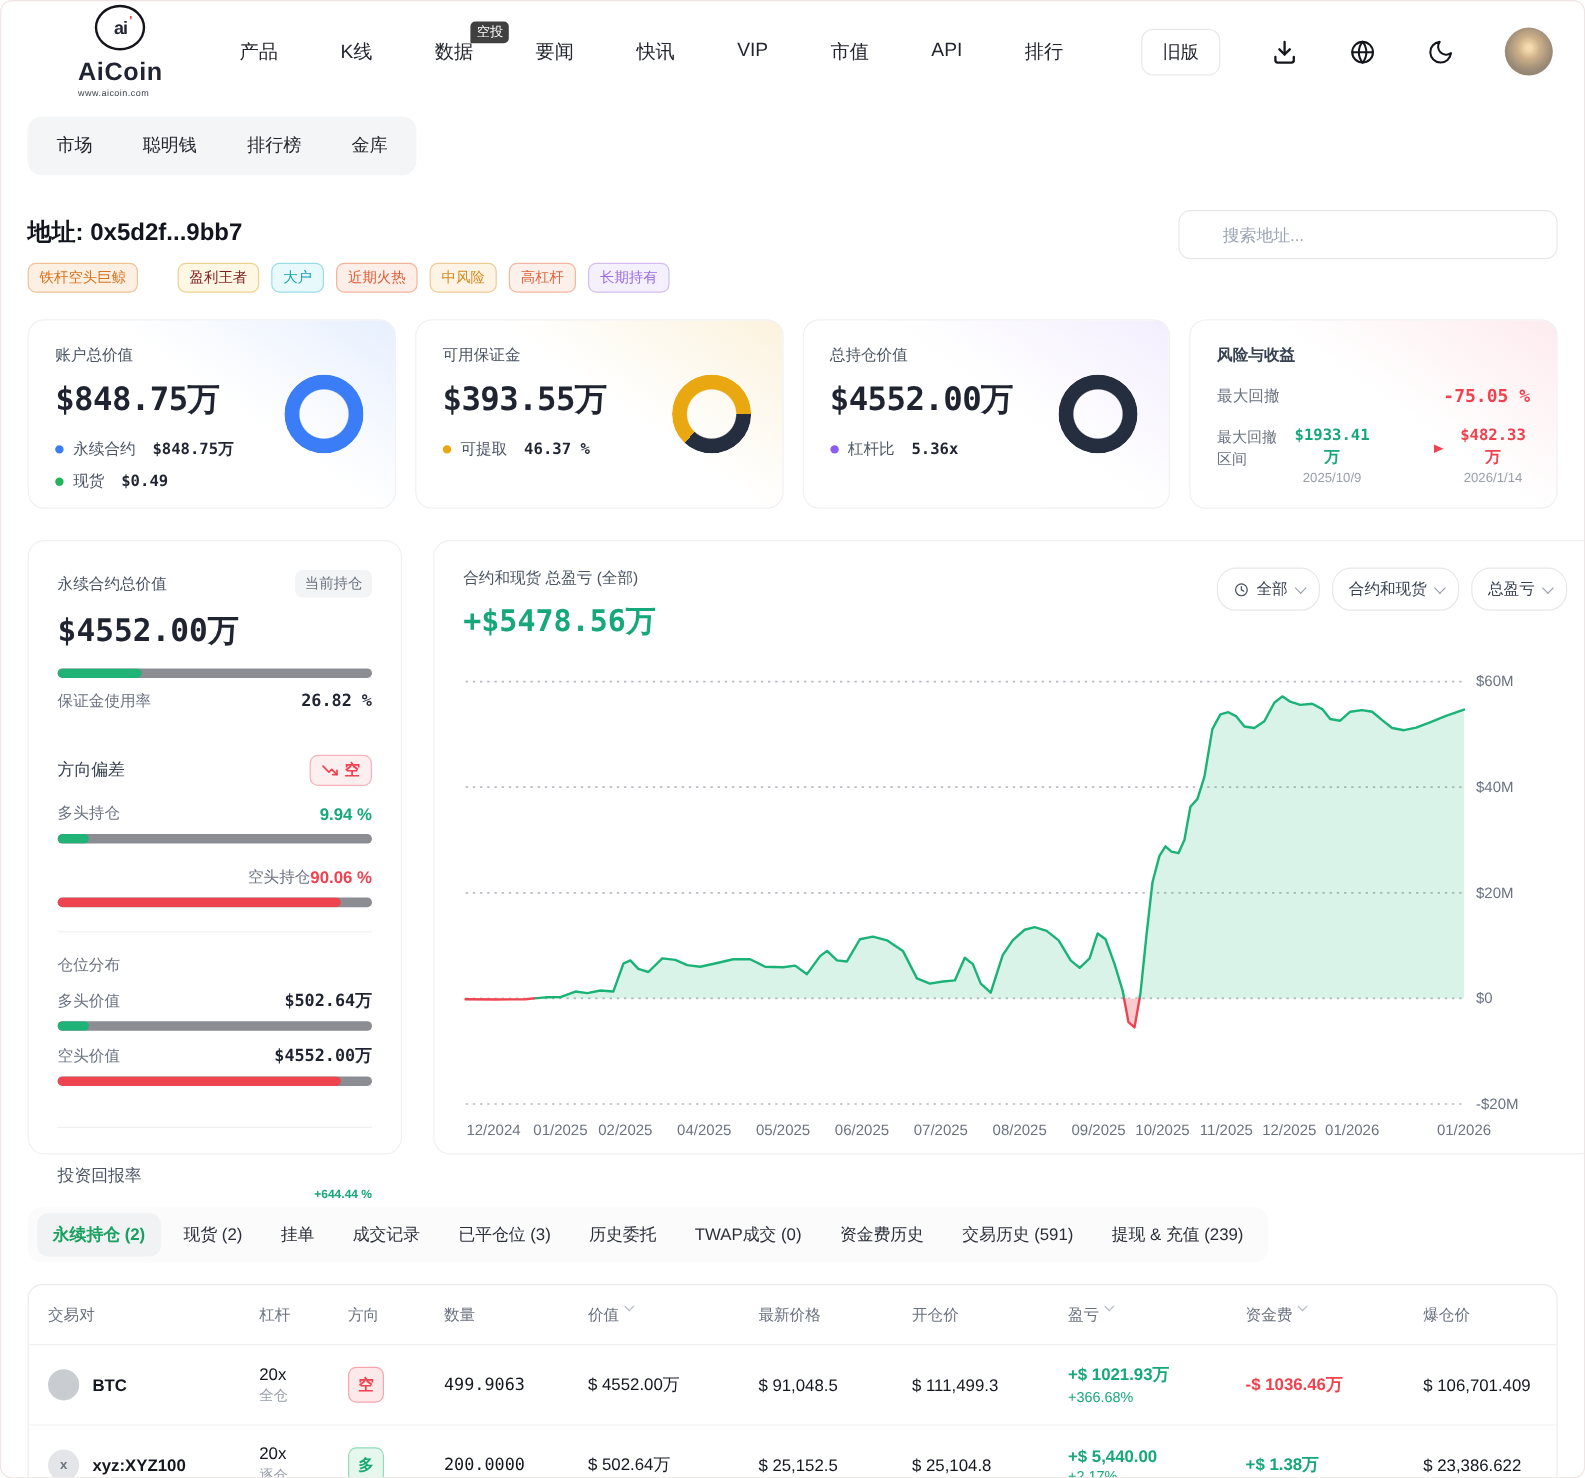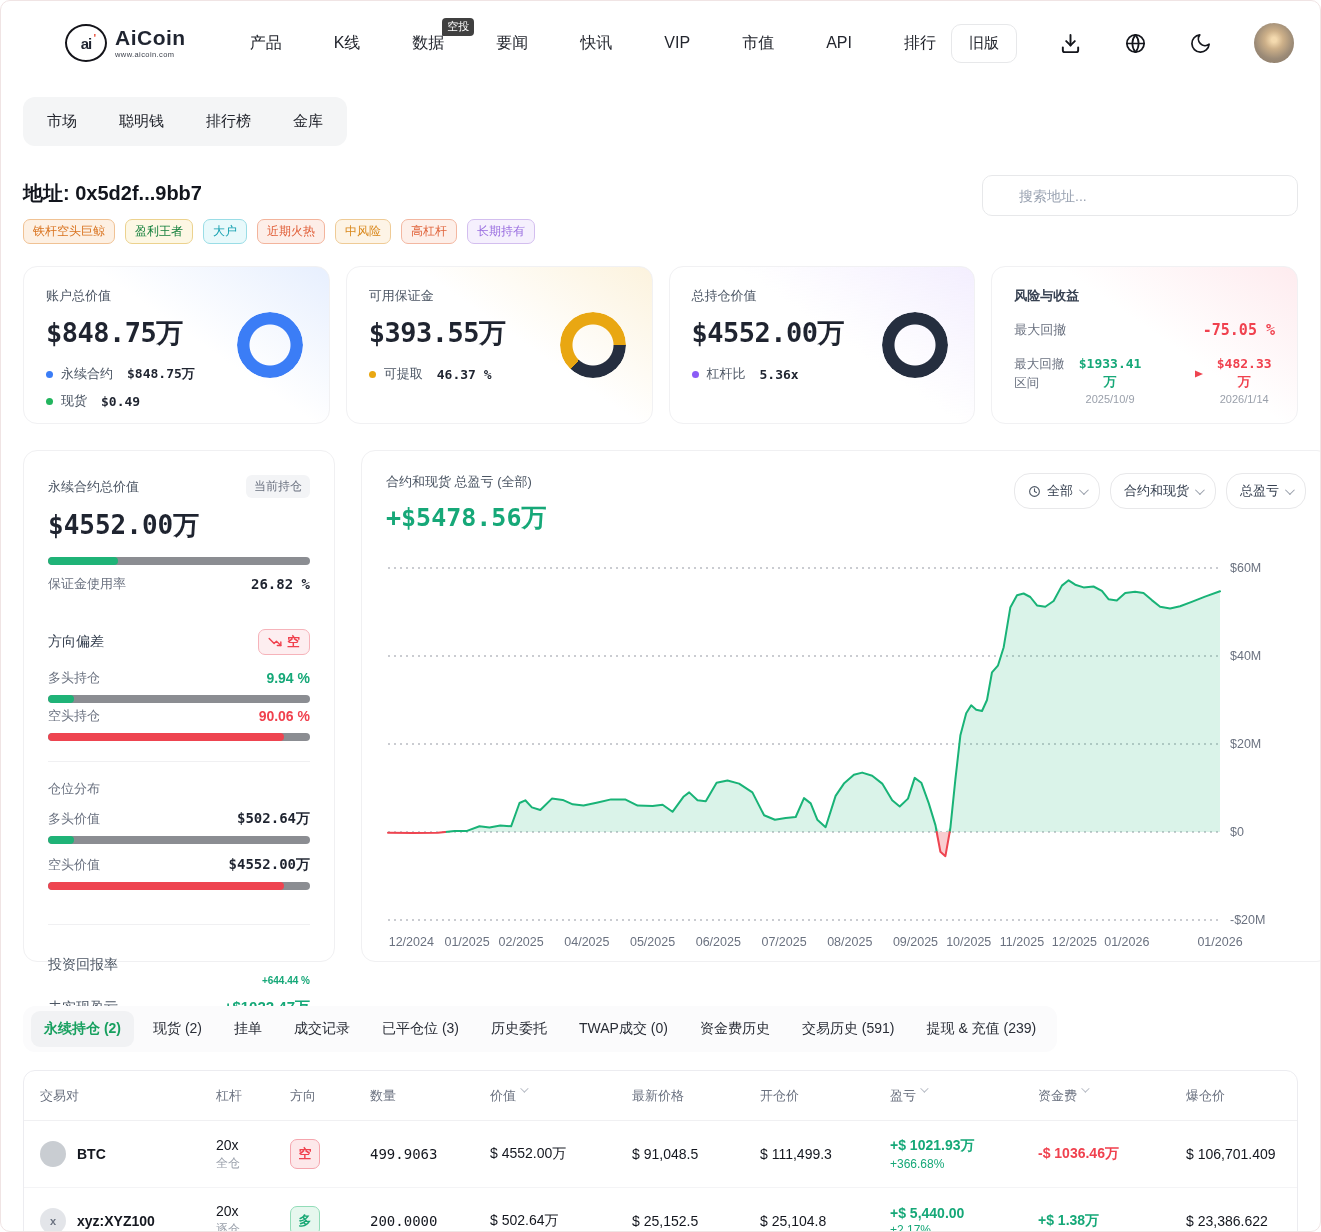--- a/index.html
+++ b/index.html
@@ -6,21 +6,21 @@
   html,body { width:1321px; height:1232px; }
   body {
     font-family: "Liberation Sans", sans-serif;
     background:#ffffff; color:#1f2430; overflow:hidden;
     border-radius:10px; border:1px solid #f0e4e4;
   }
   .mono { font-family:"DejaVu Sans Mono", monospace; }
 
   
   .header { height:84px; display:flex; align-items:center; padding:0 26px 0 64px; }
-  .logo-wrap { display:flex; align-items:center; gap:8px; margin-right:64px; }
+  .logo-wrap { display:flex; align-items:center; gap:8px; margin-right:64px;flex-direction:column; }
   .logo-circle { width:42px; height:38px; border:2.5px solid #14141a; border-radius:50%;
     display:flex; align-items:center; justify-content:center; font-weight:800; font-size:15px; position:relative;}
   .logo-circle i { font-style:normal; letter-spacing:-1px;}
   .logo-circle b { color:#e8503a; position:absolute; top:6px; right:9px; font-size:11px;}
   .logo-name { font-size:21px; font-weight:800; letter-spacing:.5px; line-height:1; }
   .logo-sub { font-size:7.5px; color:#3a3f4a; letter-spacing:.4px; margin-top:2px;}
   .nav { display:flex; align-items:center; gap:52px; flex:1; }
   .nav-item { font-size:16px; color:#23262e; cursor:pointer; position:relative; white-space:nowrap;}
   .nav-badge { position:absolute; top:-15px; right:-30px; background:#404040; color:#fff;
     font-size:11px; padding:1px 5px 2px; border-radius:4px 4px 4px 1px; }
@@ -182,21 +182,21 @@
     <div class="subnav-item">聪明钱</div>
     <div class="subnav-item">排行榜</div>
     <div class="subnav-item">金库</div>
   </div>
 
 
 <div class="addr-section">
   <div class="addr-title">地址: 0x5d2f...9bb7</div>
   <div class="tags" id="tags">
       <span class="tag" style="color: rgb(217, 115, 31); background: rgb(253, 240, 227); border-color: rgb(240, 194, 148);">铁杆空头巨鲸</span>
-      <span class="tag" style="color: #15803d; background: rgb(253, 247, 228); border-color: rgb(236, 210, 142);">盈利王者</span>
+      <span class="tag" style="color: #7f1d1d; background: rgb(253, 247, 228); border-color: rgb(236, 210, 142); margin-left: 23px;">盈利王者</span>
       <span class="tag" style="color: rgb(19, 160, 176); background: rgb(232, 249, 251); border-color: rgb(154, 221, 230);">大户</span>
       <span class="tag" style="color: rgb(224, 91, 52); background: rgb(253, 238, 232); border-color: rgb(243, 180, 156);">近期火热</span>
       <span class="tag" style="color: rgb(217, 136, 28); background: rgb(253, 244, 230); border-color: rgb(239, 203, 150);">中风险</span>
       <span class="tag" style="color: rgb(224, 100, 60); background: rgb(253, 239, 233); border-color: rgb(243, 183, 161);">高杠杆</span>
       <span class="tag" style="color: rgb(154, 110, 224); background: rgb(245, 240, 253); border-color: rgb(211, 190, 239);">长期持有</span>
     </div>
   <input class="search-box" type="text" placeholder="搜索地址..." style="">
 </div>
 
 
@@ -302,21 +302,21 @@
         <span>空</span>
       </span>
     </div>
     <div class="pp-row" style="margin-top:14px;">
       <span class="pp-lbl">多头持仓</span>
       <span class="pp-val green-txt">9.94 %</span>
     </div>
     <div class="bar bar-green" style="margin-top:8px;">
         <i id="bar-long" style="width: 9.94%;"></i>
       </div>
-    <div class="pp-row" style="margin-top:4px;">
+    <div class="pp-row" style="margin-top:19px;justify-content:flex-end;">
       <span class="pp-lbl">空头持仓</span>
       <span class="pp-val red-txt">90.06 %</span>
     </div>
     <div class="bar bar-red" style="margin-top:8px;">
         <i id="bar-short" style="width: 90.06%;"></i>
       </div>
 
     <div class="divider"></div>
     <div class="sec-title" style="font-size:13px;color:#6b7280;">仓位分布</div>
     <div class="pp-row" style="margin-top:12px;">

